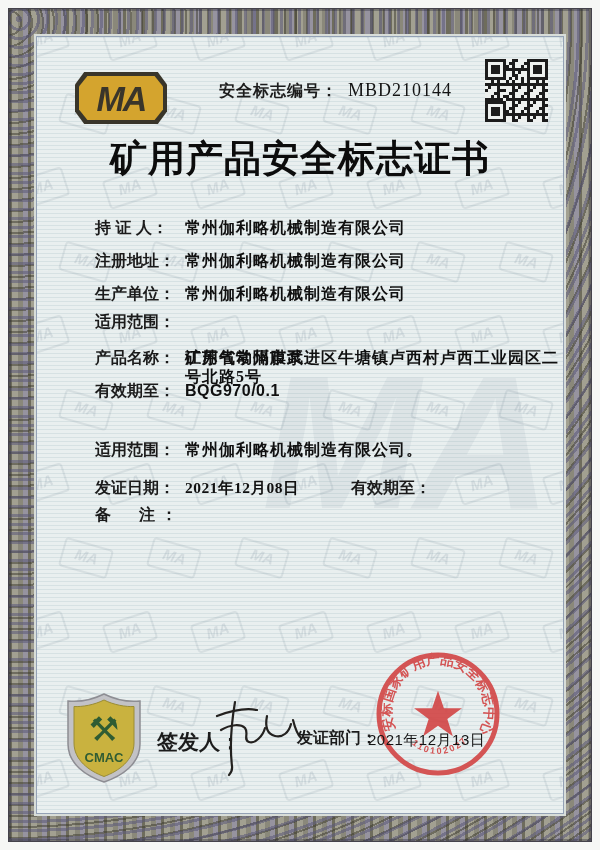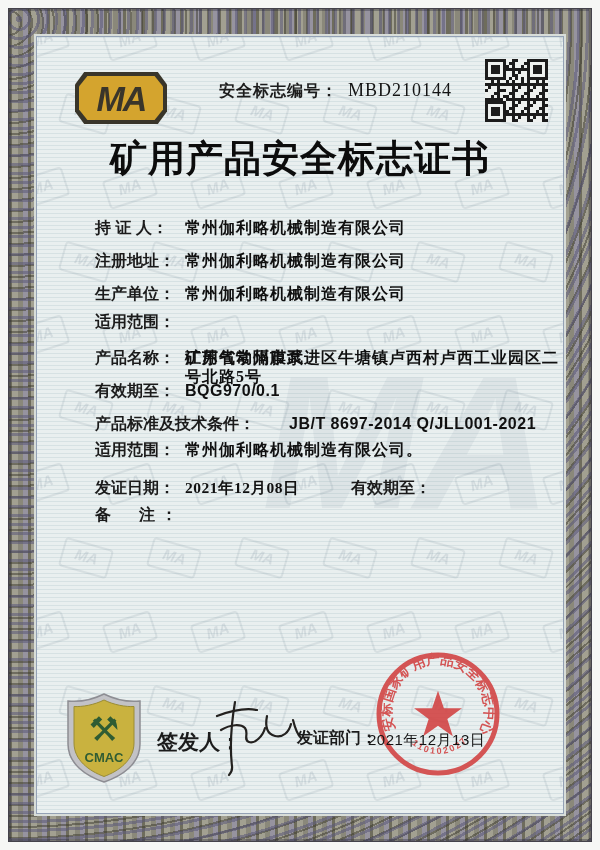--- a/index.html
+++ b/index.html
@@ -667,24 +667,20 @@
       <span class="val">江苏省常州市武进区牛塘镇卢西村卢西工业园区二号北路5号</span>
     </div>
     <div class="frow" id="row-product">
       <span class="lbl">产品名称：</span>
       <span class="val">矿用气动隔膜泵</span>
     </div>
     <div class="frow" id="row-model">
       <span class="lbl">有效期至：</span>
       <span class="val">BQG970/0.1</span>
     </div>
-    <div class="frow" id="row-standard">
-      <span class="lbl">产品标准及技术条件：</span>
-      <span class="val">JB/T 8697-2014  Q/JLL001-2021</span>
-    </div>
     <div class="frow" id="row-scope">
       <span class="lbl">适用范围：</span>
       <span class="val">常州伽利略机械制造有限公司。</span>
     </div>
     <div class="frow" id="row-dates">
       <span class="lbl">发证日期：</span>
       <span class="val">2021年12月08日</span>
       <span class="lbl2">有效期至：</span>
     </div>
     <div class="frow" id="row-remark">

